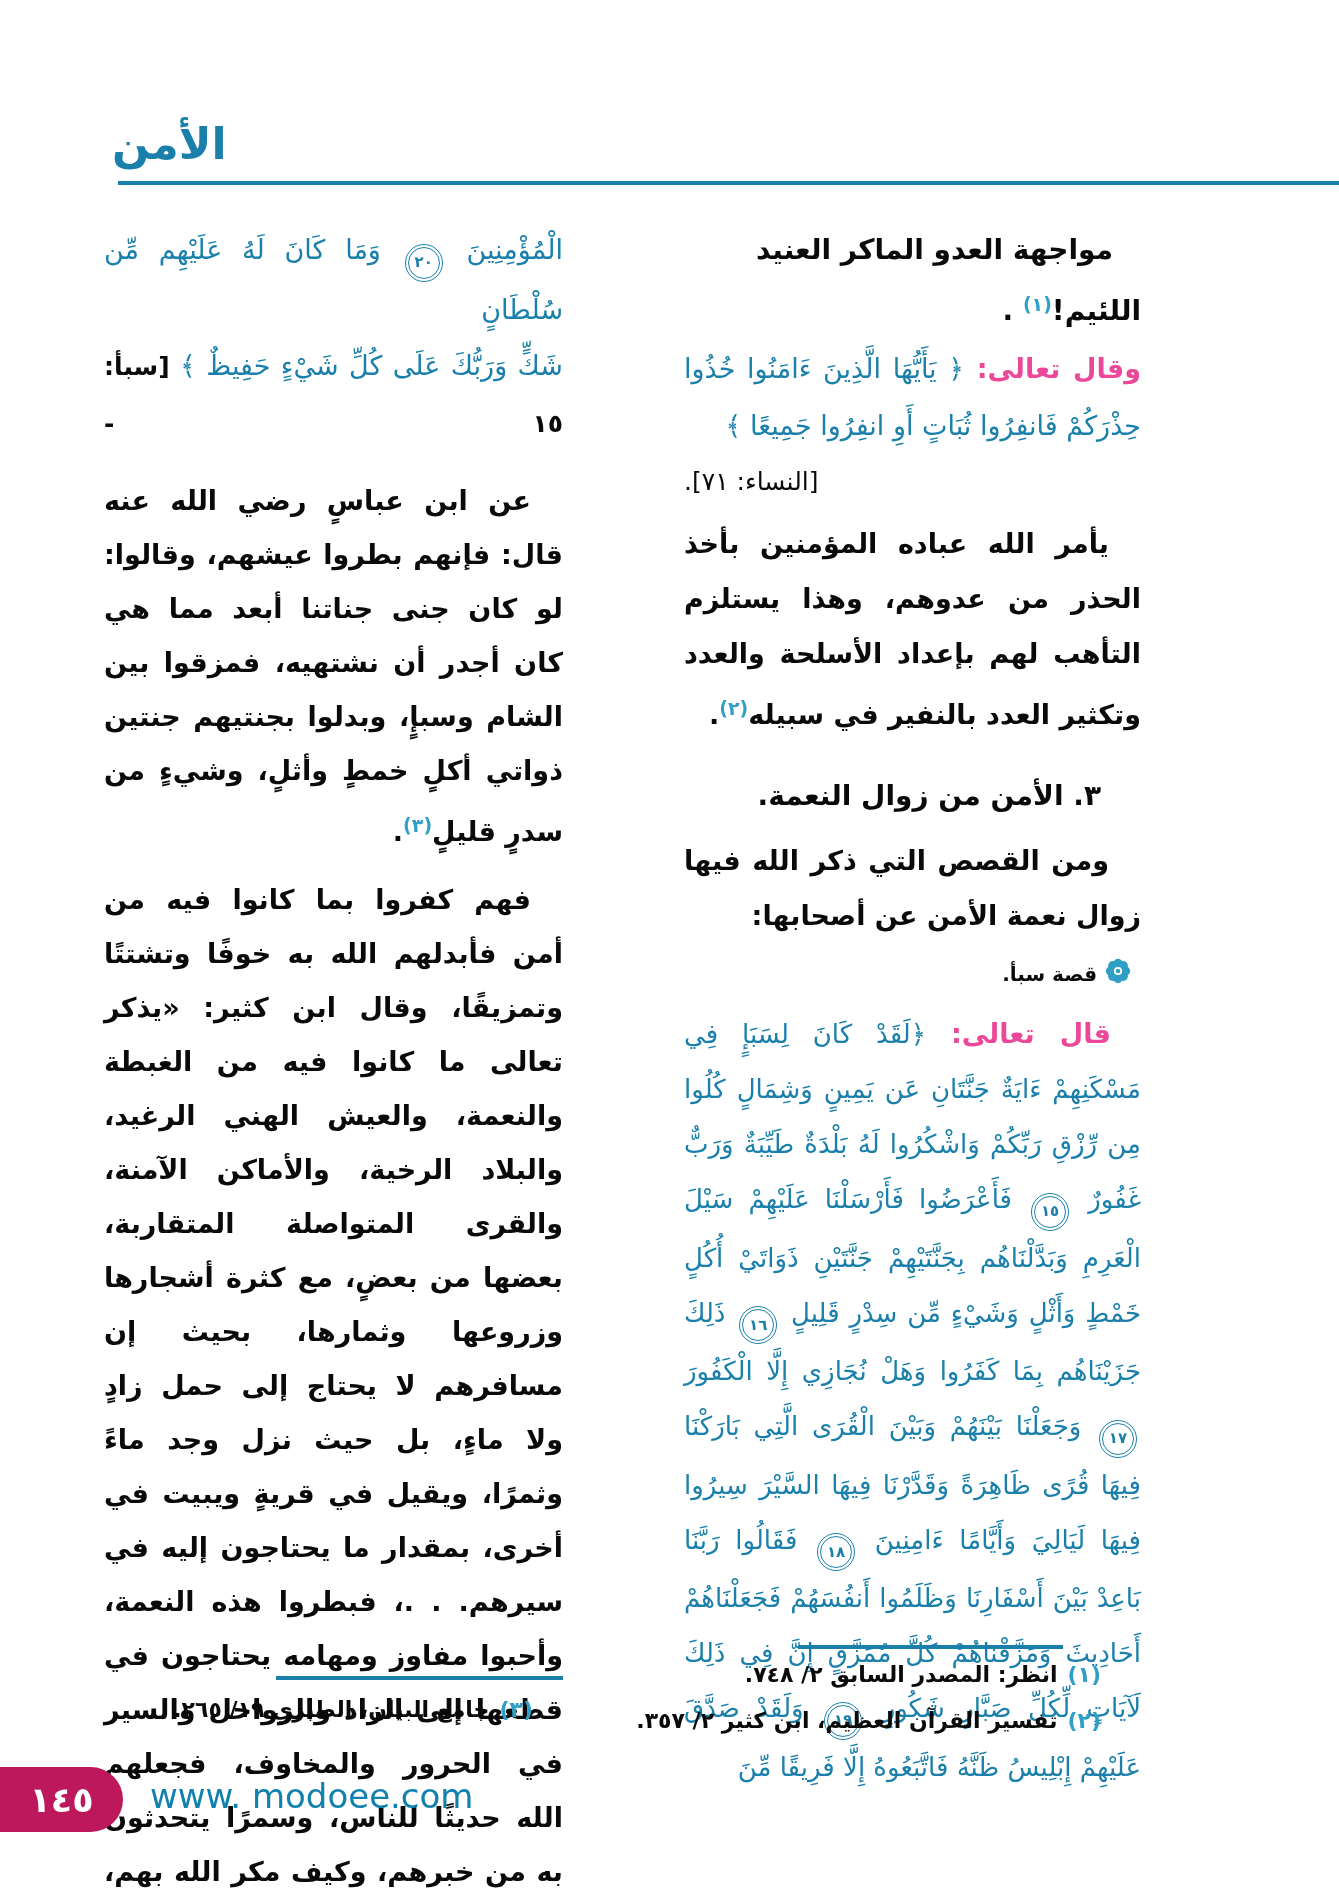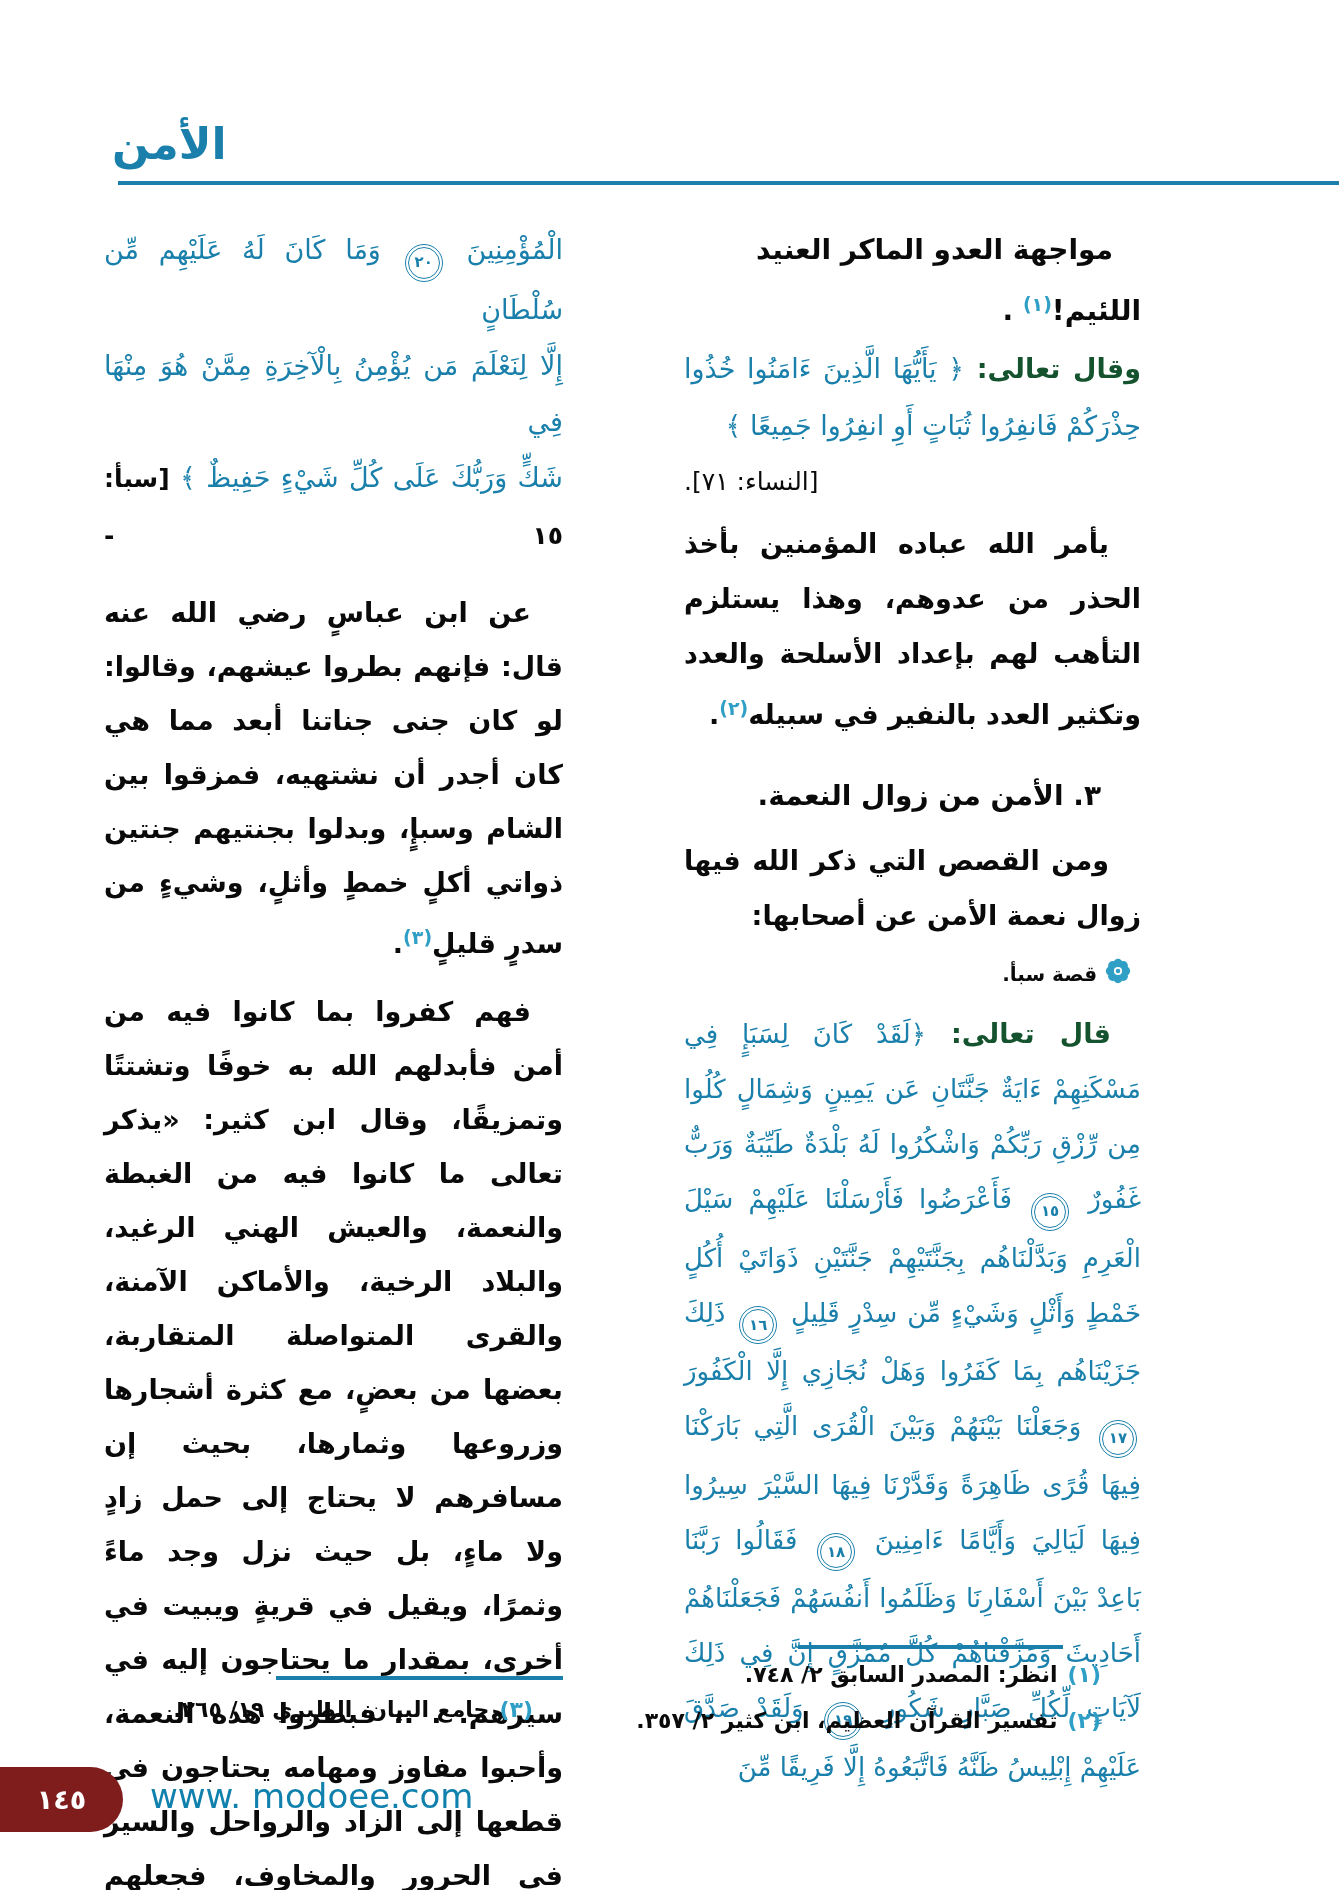--- a/index.html
+++ b/index.html
@@ -33,21 +33,21 @@
   .quran{color:#1a80ab;font-weight:normal;}
   .r-heading{font-size:28px;font-weight:bold;line-height:55px;text-indent:28px;}
   .fn-ref{color:#2f9fc6;font-size:19px;vertical-align:9px;font-weight:bold;}
   .r-verse-flow{font-size:27px;line-height:57px;text-align:justify;margin-top:2px;}
   .r-ref{font-size:25px;font-weight:normal;line-height:48px;margin:4px 55px 0 0;text-align:left;}
   .r-para1{margin-top:10px;}
   .r-heading2{font-size:28px;font-weight:bold;line-height:55px;margin-top:26px;text-indent:40px;}
   .r-para2{margin-top:10px;}
   .r-bullet{margin-top:4px;line-height:55px;font-size:20px;font-weight:bold;padding-right:10px;}
   .r-quran-long{margin-top:4px;font-size:26px;line-height:55px;text-align:justify;text-indent:30px;}
-  .q-intro{color:#14532d;font-weight:bold;font-size:27px;}
+  .q-intro{color:#ec4899;font-weight:bold;font-size:27px;}
   
   .vnum{
     display:inline-flex;align-items:center;justify-content:center;
     width:30px;height:30px;border:4px double #1a80ab;border-radius:50%;
     font-size:15px;line-height:1;color:#1a80ab;font-weight:bold;
     vertical-align:-8px;margin:0 4px;text-indent:0;
   }
   
   .qline{
     font-size:27px;line-height:56px;color:#1a80ab;
@@ -69,23 +69,23 @@
   .fn-row{
     font-size:22px;font-weight:bold;line-height:40px;
     white-space:nowrap;text-align:right;margin-top:6px;
   }
   .fn-block-right .fn-row{padding-right:40px;}
   .fn-block-left .fn-row{padding-right:30px;margin-top:10px;}
   .fn-marker{color:#2f9fc6;margin-left:10px;}
   
   .page-badge{
     left:0;top:1767px;width:123px;height:65px;
-    background:#7f1d1d;border-radius:0 34px 34px 0;
+    background:#be185d;border-radius:0 34px 34px 0;
     display:flex;align-items:center;justify-content:center;
-    color:#ffffff;font-size:27px;font-weight:bold;letter-spacing:3px;
+    color:#ffffff;font-size:35px;font-weight:bold;letter-spacing:3px;
   }
   .site-url{
     left:150px;top:1776px;font-size:34px;color:#1080ad;direction:ltr;
   }
   .rosette{vertical-align:-3px;margin-left:8px;}
 </style>
 </head>
 <body>
 
 <div class="abs page-title">الأمن</div>
@@ -136,21 +136,20 @@
     <span class="quran">وَلَقَدْ صَدَّقَ عَلَيْهِمْ إِبْلِيسُ ظَنَّهُ فَاتَّبَعُوهُ إِلَّا فَرِيقًا مِّنَ</span>
   </div>
 </div>
 
 <div class="abs col col-left">
   <div class="qline">
     <span>الْمُؤْمِنِينَ</span>
     <span class="vnum">٢٠</span>
     <span>وَمَا كَانَ لَهُ عَلَيْهِم مِّن سُلْطَانٍ</span>
   </div>
-  <div class="qline">إِلَّا لِنَعْلَمَ مَن يُؤْمِنُ بِالْآخِرَةِ مِمَّنْ هُوَ مِنْهَا فِي</div>
   <div class="qline">
     <span>شَكٍّ وَرَبُّكَ عَلَى كُلِّ شَيْءٍ حَفِيظٌ ﴾</span>
     <span class="cite">[سبأ: ١٥ -</span>
   </div>
 
   <div class="body-text indent l-para1"><span>عن ابن عباسٍ رضي الله عنه قال: فإنهم بطروا عيشهم، وقالوا: لو كان جنى جناتنا أبعد مما هي كان أجدر أن نشتهيه، فمزقوا بين الشام وسبإٍ، وبدلوا بجنتيهم جنتين ذواتي أكلٍ خمطٍ وأثلٍ، وشيءٍ من سدرٍ قليلٍ</span><span class="fn-ref">(٣)</span><span>.</span></div>
 
   <div class="body-text indent l-para2">فهم كفروا بما كانوا فيه من أمن فأبدلهم الله به خوفًا وتشتتًا وتمزيقًا، وقال ابن كثير: «يذكر تعالى ما كانوا فيه من الغبطة والنعمة، والعيش الهني الرغيد، والبلاد الرخية، والأماكن الآمنة، والقرى المتواصلة المتقاربة، بعضها من بعضٍ، مع كثرة أشجارها وزروعها وثمارها، بحيث إن مسافرهم لا يحتاج إلى حمل زادٍ ولا ماءٍ، بل حيث نزل وجد ماءً وثمرًا، ويقيل في قريةٍ ويبيت في أخرى، بمقدار ما يحتاجون إليه في سيرهم. . .، فبطروا هذه النعمة، وأحبوا مفاوز ومهامه يحتاجون في قطعها إلى الزاد والرواحل والسير في الحرور والمخاوف، فجعلهم الله حديثًا للناس، وسمرًا يتحدثون به من خبرهم، وكيف مكر الله بهم، وفرق شملهم بعد الاجتماع والألفة والعيش</div>
 </div>
 

